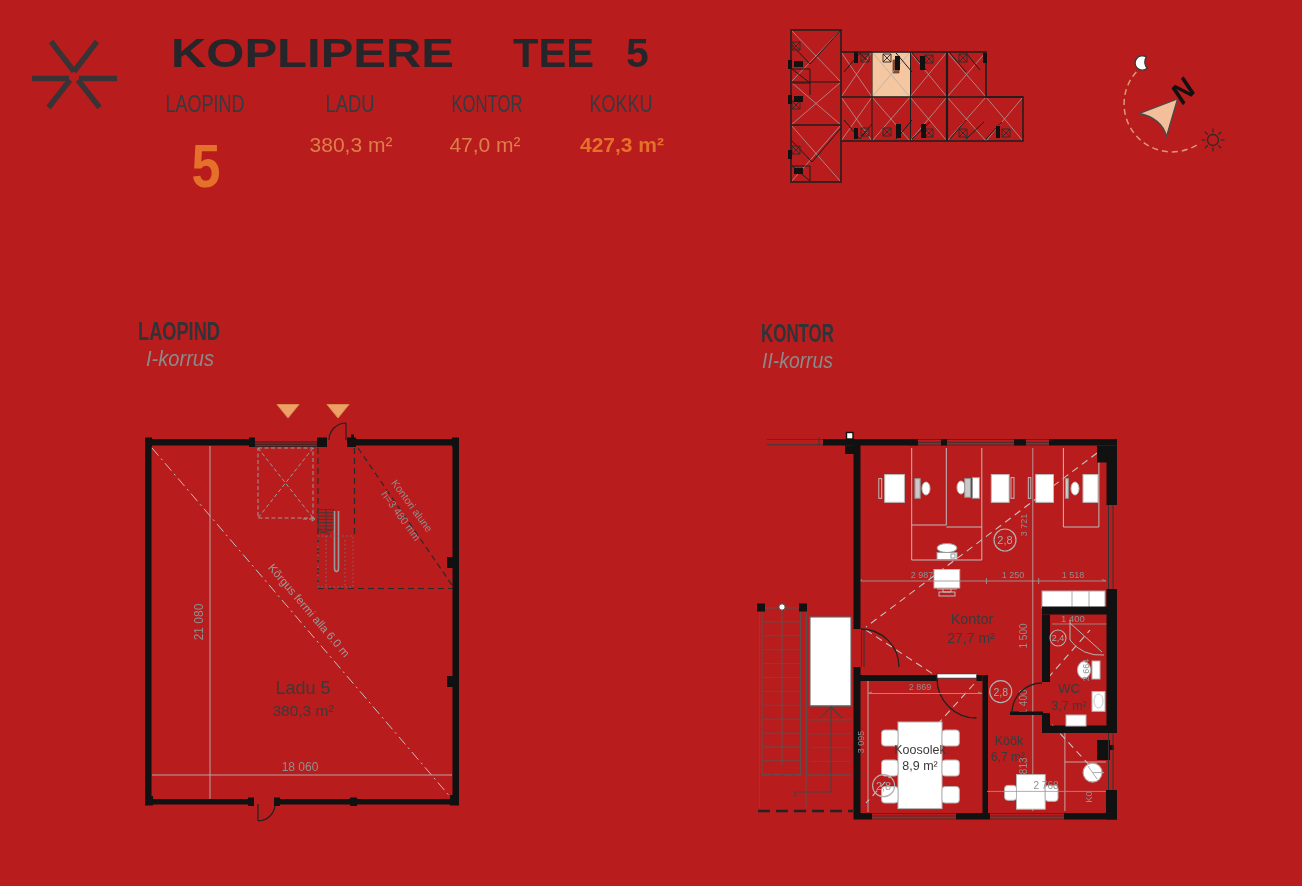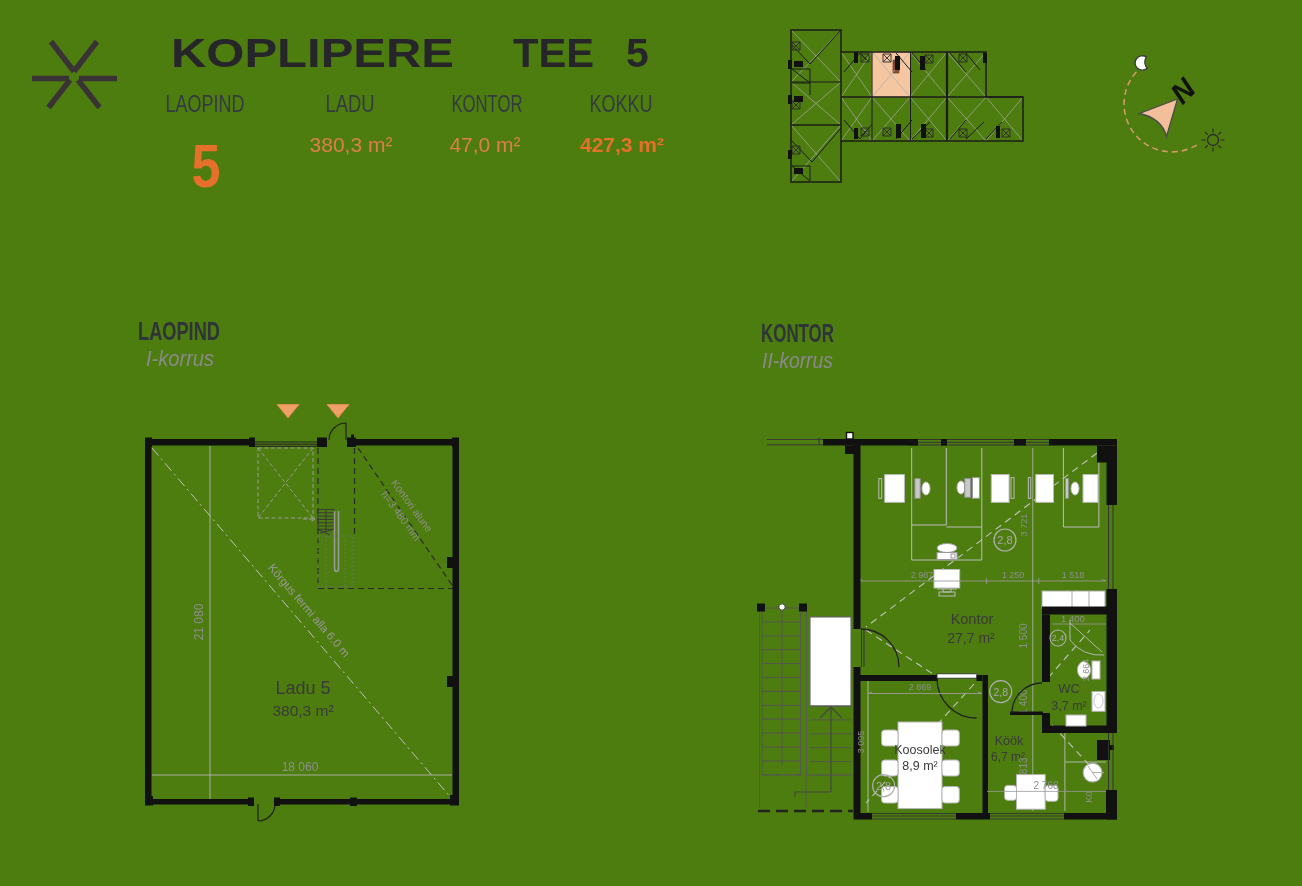--- a/index.html
+++ b/index.html
@@ -1,16 +1,16 @@
 <!DOCTYPE html>
 <html><head>
 <meta charset="utf-8">
 <style>
 html,body{margin:0;padding:0;background:#fff;}
-#page{position:relative;width:1302px;height:886px;background:#4d7c0f;overflow:hidden;}
+#page{position:relative;width:1302px;height:886px;background:#b91c1c;overflow:hidden;}
 svg{position:absolute;top:0;left:0;}
 text{font-family:"Liberation Sans", sans-serif;}
 </style>
 </head>
 <body>
 <div id="page">
 <svg width="1302" height="886" viewBox="0 0 1302 886">
 <g id="header">
 
 <g stroke="#3a3335" stroke-width="5.5" fill="none">

